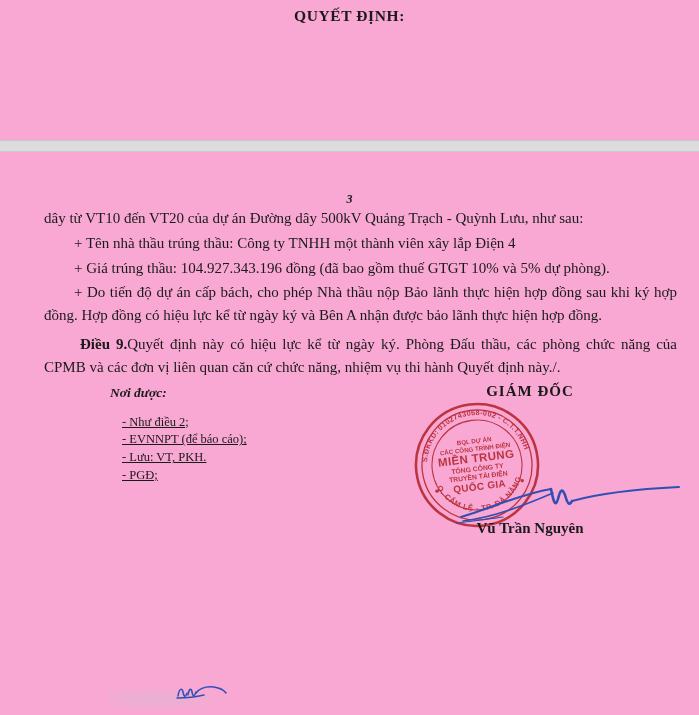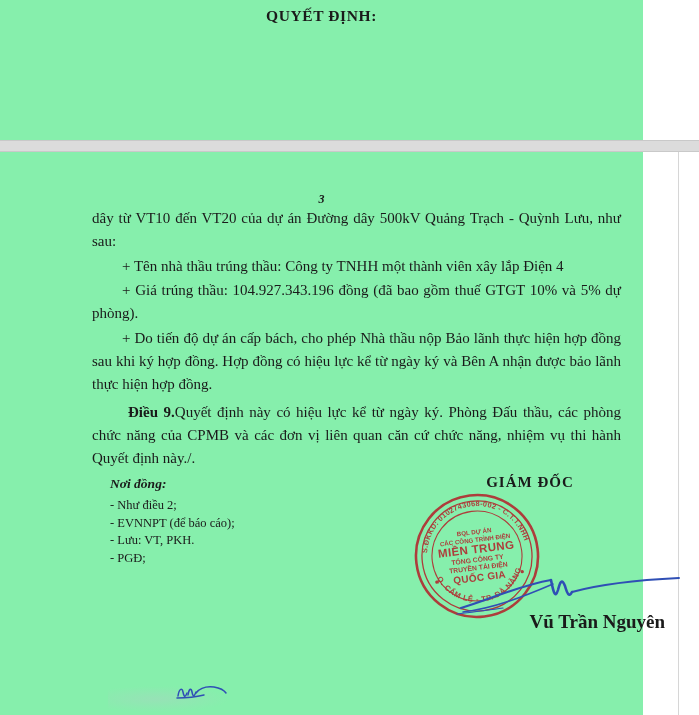--- a/index.html
+++ b/index.html
@@ -15,22 +15,22 @@
     overflow: hidden;
     font-family: "Liberation Serif", "DejaVu Serif", serif;
     color: #1a1a1a;
     -webkit-font-smoothing: antialiased;
   }
 
   
   .page {
     position: absolute;
     left: 0;
-    width: 643px;
-    background: #86efac;
+    width: 699px;
+    background: #f9a8d4;
     box-sizing: border-box;
   }
   .page-top    { top: 0;    height: 140px; }
   .page-bottom { top: 152px; height: 563px; }
 
   .page-gap {
     position: absolute;
     left: 0;
     top: 140px;
     width: 699px;
@@ -70,21 +70,21 @@
 
   .page-number {
     text-align: center;
     font-size: 12px;
     font-style: italic;
     font-weight: bold;
     margin: 40px 0 0 0;
   }
 
   .body-block {
-    padding: 0 22px 0 92px;
+    padding: 0 22px 0 44px;
     font-size: 15px;
     line-height: 1.52;
   }
   .para {
     margin: 0 0 2px 0;
     text-align: justify;
     text-justify: inter-word;
   }
   .para-tight  { margin-bottom: 1px; }
   .bullet-line {
@@ -110,45 +110,46 @@
     line-height: 1.42;
   }
   .recipients-title {
     font-weight: bold;
     font-style: italic;
     font-size: 13.5px;
     margin-bottom: 4px;
   }
   .recipients-list {
     list-style: none;
-    margin: 0;
+    margin: 12px;
     padding: 0;
+    text-decoration: underline;
   }
   .recipients-list li { white-space: nowrap; }
 
   .signer {
     position: absolute;
     left: 395px;
     top: 0;
     width: 270px;
     text-align: center;
   }
   .signer-role {
     font-weight: bold;
     font-size: 15px;
     letter-spacing: 1px;
   }
   .signer-name {
     font-weight: bold;
-    font-size: 19px;
+    font-size: 15px;
     position: absolute;
     left: 0;
     top: 137px;
     width: 270px;
-    text-align: right;
+    text-align: center;
   }
 
   
   .stamp {
     position: absolute;
     left: 18px;
     top: 18px;
     width: 128px;
     height: 128px;
     transform: rotate(-7deg);
@@ -233,21 +234,21 @@
     <p class="bullet-line">+ Do tiến độ dự án cấp bách, cho phép Nhà thầu nộp Bảo lãnh thực hiện hợp đồng sau khi ký hợp đồng. Hợp đồng có hiệu lực kể từ ngày ký và Bên A nhận được bảo lãnh thực hiện hợp đồng.</p>
 
     <p class="para article-2">
       <span class="art-no">Điều 9.</span><span>Quyết định này có hiệu lực kể từ ngày ký. Phòng Đấu thầu, các phòng chức năng của CPMB và các đơn vị liên quan căn cứ chức năng, nhiệm vụ thi hành Quyết định này./.</span>
     </p>
   </div>
 
   <div class="sig-zone">
 
     <div class="recipients">
-      <div class="recipients-title">Nơi đồng:</div>
+      <div class="recipients-title">Nơi được:</div>
       <ul class="recipients-list">
         <li>- Như điều 2;</li>
         <li>- EVNNPT (để báo cáo);</li>
         <li>- Lưu: VT, PKH.</li>
         <li>- PGĐ;</li>
       </ul>
     </div>
 
     <div class="signer">
       <div class="signer-role">GIÁM ĐỐC</div>

